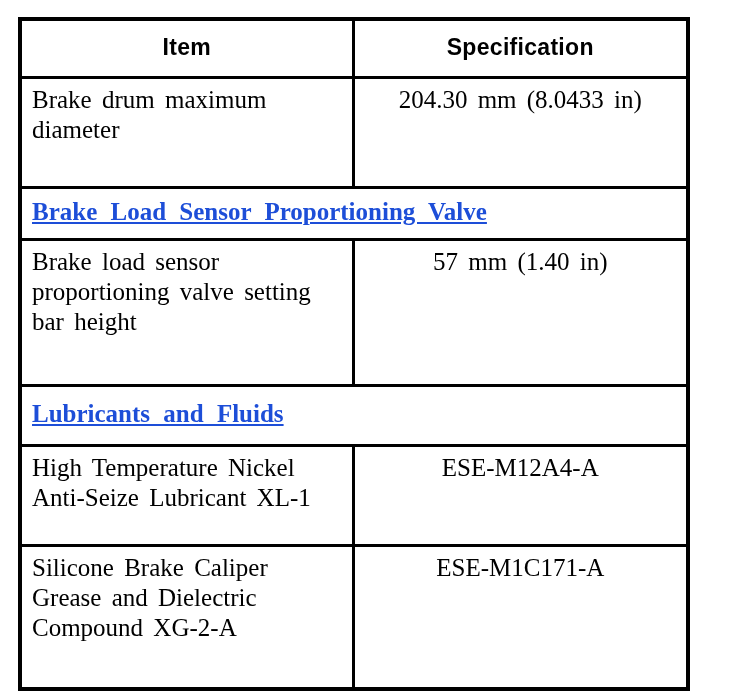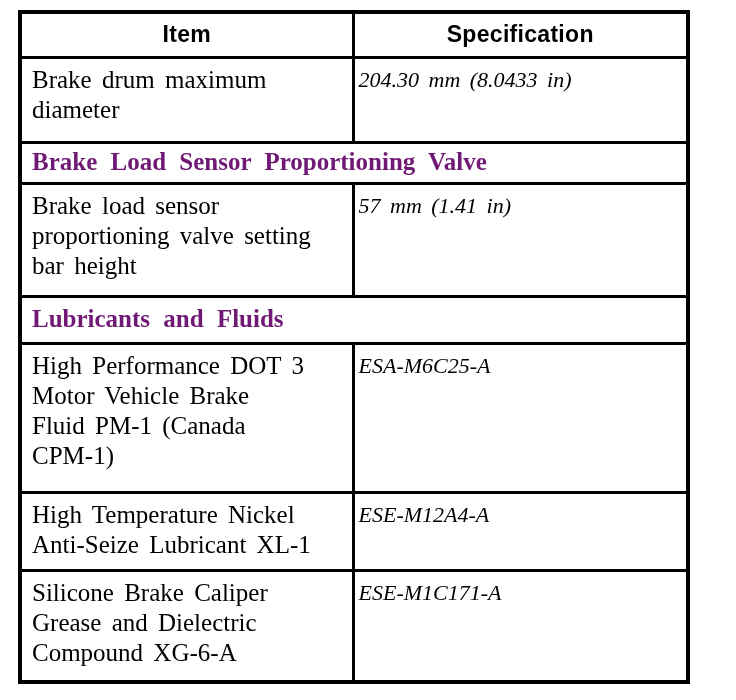--- a/index.html
+++ b/index.html
@@ -12,21 +12,21 @@
   }
   .page {
     position: relative;
     width: 736px;
     height: 700px;
     background: #ffffff;
   }
   table.spec-table {
     position: absolute;
     left: 18px;
-    top: 10px;
+    top: 17px;
     width: 668px;
     height: 674px;
     border-collapse: collapse;
     table-layout: fixed;
     background: #ffffff;
   }
   table.spec-table, table.spec-table th, table.spec-table td {
     border: 3px solid #000000;
   }
   table.spec-table {
@@ -51,38 +51,38 @@
     line-height: 30px;
     color: #000000;
     text-align: left;
     vertical-align: top;
     padding: 6px 6px 4px 10px;
     white-space: pre-line;
     word-spacing: 4px;
   }
   td.spec-cell {
     font-family: "Liberation Serif", "DejaVu Serif", serif;
-    font-size: 22px;
+    font-size: 25px;
     line-height: 30px;
     color: #000000;
-    text-align: left;
+    text-align: center;
     vertical-align: top;
     padding: 6px 4px 4px 4px;
     word-spacing: 4px;
-    font-style: italic;
   }
   td.section-cell {
     font-family: "Liberation Serif", "DejaVu Serif", serif;
     font-weight: bold;
     font-size: 25px;
-    color: #701a75;
+    color: #1d4ed8;
     text-align: left;
     vertical-align: middle;
     padding: 0 4px 2px 10px;
     word-spacing: 7px;
+    text-decoration: underline;
   }
   tr.h-header  { height: 43px; }
   tr.h-row1    { height: 80px; margin-top: 44px; }
   tr.h-sec1    { height: 38px; }
   tr.h-row2    { height: 107px; }
   tr.h-sec2    { height: 44px; margin-top: 40px; }
   tr.h-row3    { height: 140px; }
   tr.h-row4    { height: 73px; }
   tr.h-row5    { height: 105px; }
   tr.h-row6    { height: 44px; }
@@ -110,43 +110,36 @@
     </tr>
 
     <tr class="h-sec1">
       <td class="section-cell" colspan="2">Brake Load Sensor Proportioning Valve</td>
     </tr>
 
     <tr class="h-row2">
       <td class="item-cell">Brake load sensor
 proportioning valve setting
 bar height</td>
-      <td class="spec-cell">57 mm (1.41 in)</td>
+      <td class="spec-cell">57 mm (1.40 in)</td>
     </tr>
 
     <tr class="h-sec2">
       <td class="section-cell" colspan="2">Lubricants and Fluids</td>
     </tr>
 
-    <tr class="h-row3">
-      <td class="item-cell">High Performance DOT 3
-Motor Vehicle Brake
-Fluid PM-1 (Canada
-CPM-1)</td>
-      <td class="spec-cell">ESA-M6C25-A</td>
-    </tr>
 
     <tr class="h-row4">
       <td class="item-cell">High Temperature Nickel
 Anti-Seize Lubricant XL-1</td>
       <td class="spec-cell">ESE-M12A4-A</td>
     </tr>
 
     <tr class="h-row5">
       <td class="item-cell">Silicone Brake Caliper
 Grease and Dielectric
-Compound XG-6-A</td>
+Compound XG-2-A</td>
       <td class="spec-cell">ESE-M1C171-A</td>
     </tr>
 
   </tbody>
     </table>
 </div>
 
 </body></html>

